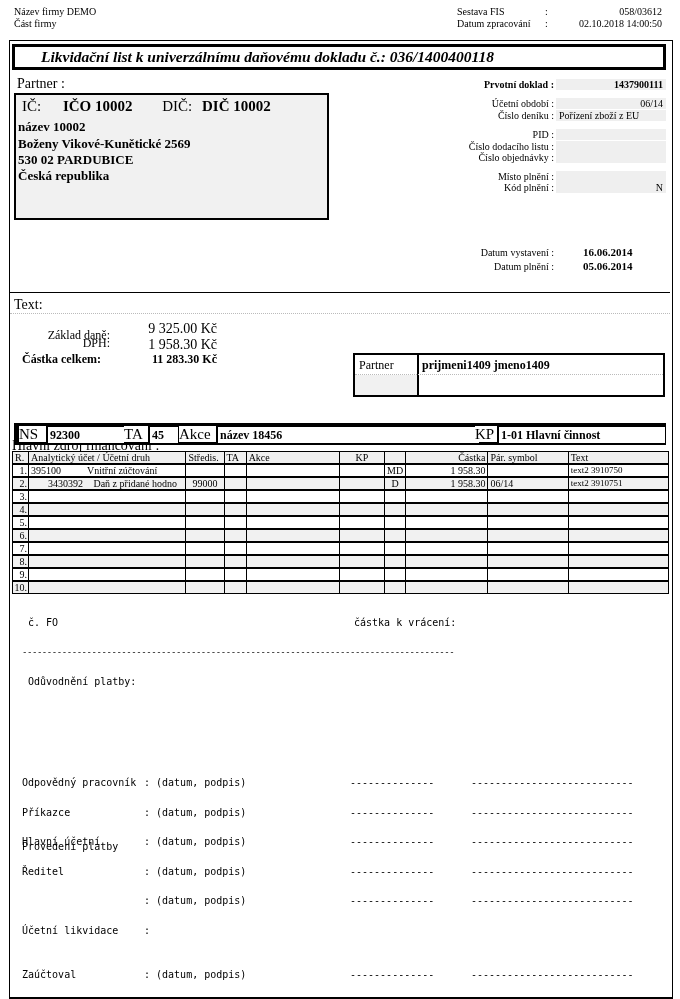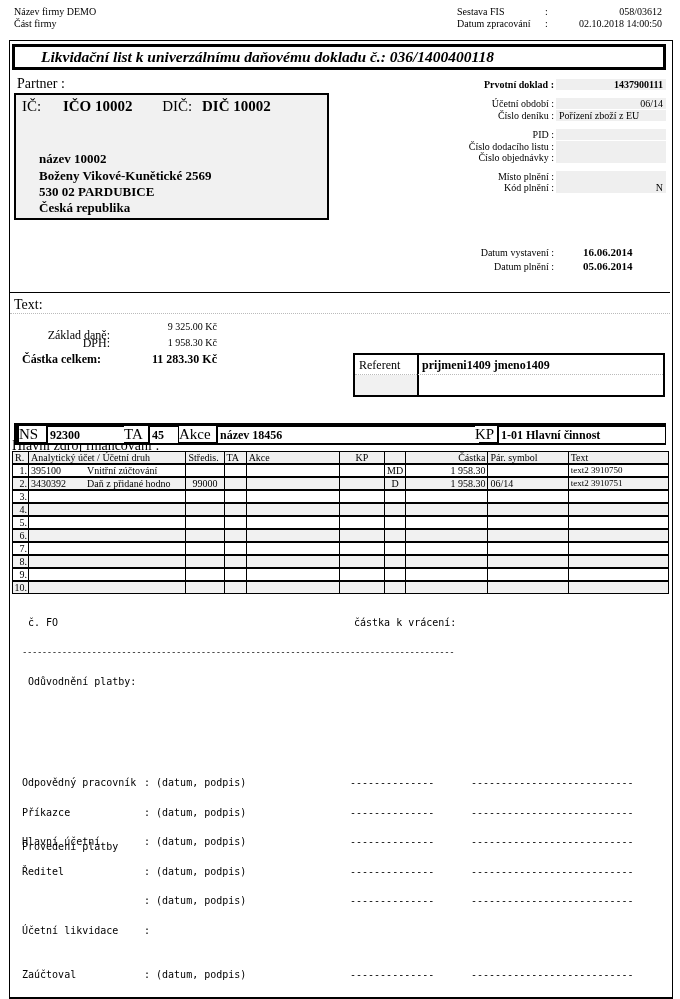--- a/index.html
+++ b/index.html
@@ -7,27 +7,27 @@
   .abs{position:absolute;}
   .hdr{font-size:10px;line-height:12px;}
   .frame{position:absolute;left:9px;top:40px;width:662px;height:956px;border:1px solid #000;border-bottom:2px solid #000;}
   .titlebar{position:absolute;left:12px;top:44px;width:654px;height:26px;border:3px solid #000;box-sizing:border-box;display:flex;align-items:center;font-style:italic;font-weight:bold;}
   .titlebar .t1{font-size:17px;margin-left:4px;letter-spacing:0.3px;}
   .titlebar .t2{font-size:15.5px;margin-left:26px;white-space:nowrap;}
   .lbl{font-size:14px;}
   .partner-box{position:absolute;left:14px;top:93px;width:315px;height:127px;border:2px solid #000;background:#f1f1f1;box-sizing:border-box;}
   .partner-box .ic{position:absolute;left:6px;top:3px;font-size:15px;white-space:nowrap;}
   .partner-box .ic b{font-weight:bold;}
-  .partner-box .ln{position:absolute;left:23px;font-size:13px;font-weight:bold;white-space:nowrap;margin-top:32px;}
+  .partner-box .ln{position:absolute;left:2px;font-size:13px;font-weight:bold;white-space:nowrap;}
   .rf{position:absolute;font-size:10px;text-align:right;white-space:nowrap;}
   .rv{position:absolute;background:#efefef;height:11px;font-size:10px;line-height:11px;white-space:nowrap;box-sizing:border-box;padding:0 3px;}
   .hsep{position:absolute;left:10px;width:660px;height:0;border-top:1px solid #000;}
   .dsep{position:absolute;left:10px;width:660px;height:0;border-top:1px dotted #bbb;}
   .sum-l{position:absolute;font-size:12px;text-align:right;width:100px;}
-  .sum-v{position:absolute;font-size:10px;text-align:right;width:80px;}
+  .sum-v{position:absolute;font-size:14px;text-align:right;width:80px;}
   .ref{position:absolute;left:353px;top:353px;width:312px;height:44px;border:2px solid #000;box-sizing:border-box;}
   .fin{position:absolute;left:14px;top:423px;width:652px;height:22px;border:3px solid #000;box-sizing:border-box;background:#000;}
   .fin .cell{position:absolute;top:0;height:16px;background:#fff;font-size:15px;line-height:16px;white-space:nowrap;}
   .fin .v{font-size:12px;font-weight:bold;padding-left:2px;}
   table.grid{position:absolute;left:12px;top:451px;width:657px;border-collapse:collapse;font-size:10px;}
   table.grid td,table.grid th{border:1px solid #000;height:11px;padding:0 2px;white-space:nowrap;font-weight:normal;line-height:11px;}
   table.grid thead th{background:#f0f0f0;text-align:left;}
   table.grid tbody tr:nth-child(even){background:#f1f1f1;}
   table.grid tbody tr{border-top:2px solid #000;}
   .mono{font-family:"DejaVu Sans Mono",monospace;font-size:10px;position:absolute;white-space:pre;}
@@ -97,21 +97,21 @@
 <div class="sum-v" style="left:137px;top:321px;">9 325.00 Kč</div>
 <div class="sum-l" style="left:10px;top:336px;">DPH:</div>
 <div class="sum-v" style="left:137px;top:337px;">1 958.30 Kč</div>
 <div class="abs" style="left:22px;top:352px;font-size:12px;font-weight:bold;">Částka celkem:</div>
 <div class="sum-v" style="left:137px;top:352px;font-weight:bold;font-size:12px;">11 283.30 Kč</div>
 
 <div class="ref">
   <div class="abs" style="left:0;top:0;width:62px;height:40px;border-right:2px solid #000;"></div>
   <div class="abs" style="left:0;top:20px;width:62px;height:20px;background:#f1f1f1;"></div>
   <div class="abs" style="left:0;top:19px;width:308px;border-top:1px dotted #bbb;"></div>
-  <div class="abs" style="left:4px;top:3px;font-size:12px;">Referent</div>
+  <div class="abs" style="left:4px;top:3px;font-size:12px;">Partner</div>
   <div class="abs" style="left:67px;top:3px;font-size:12px;font-weight:bold;">prijmeni1409 jmeno1409</div>
 </div>
 
 <div class="abs lbl" style="left:12px;top:406px;margin-top:32px;">Hlavní zdroj financování :</div>
 <div class="fin">
   <div class="cell" style="left:2px;width:27px;">NS</div>
   <div class="cell v" style="left:31px;width:74px;top:1px;">92300</div>
   <div class="cell" style="left:107px;width:24px;">TA</div>
   <div class="cell v" style="left:133px;width:26px;top:1px;">45</div>
   <div class="cell" style="left:162px;width:37px;">Akce</div>
@@ -155,21 +155,21 @@
         <td style="text-align: left;"></td>
         <td style="text-align: left;"></td>
         <td style="text-align: left;"></td>
         <td style="text-align: center;">MD</td>
         <td style="text-align: right;">1 958.30</td>
         <td style="text-align: left;"></td>
         <td style="text-align: left; font-size: 9px;">text2 3910750</td>
       </tr>
       <tr>
         <td style="text-align: right; padding: 0px 1px;">2.</td>
-        <td style="text-align: left;"><span style="display: inline-block; width: 56px;">3430392</span><span>Daň z přidané hodno</span></td>
+        <td style="text-align: center;"><span style="display: inline-block; width: 56px;">3430392</span><span>Daň z přidané hodno</span></td>
         <td style="text-align: center;">99000</td>
         <td style="text-align: left;"></td>
         <td style="text-align: left;"></td>
         <td style="text-align: left;"></td>
         <td style="text-align: center;">D</td>
         <td style="text-align: right;">1 958.30</td>
         <td style="text-align: left;">06/14</td>
         <td style="text-align: left; font-size: 9px;">text2 3910751</td>
       </tr>
       <tr>

